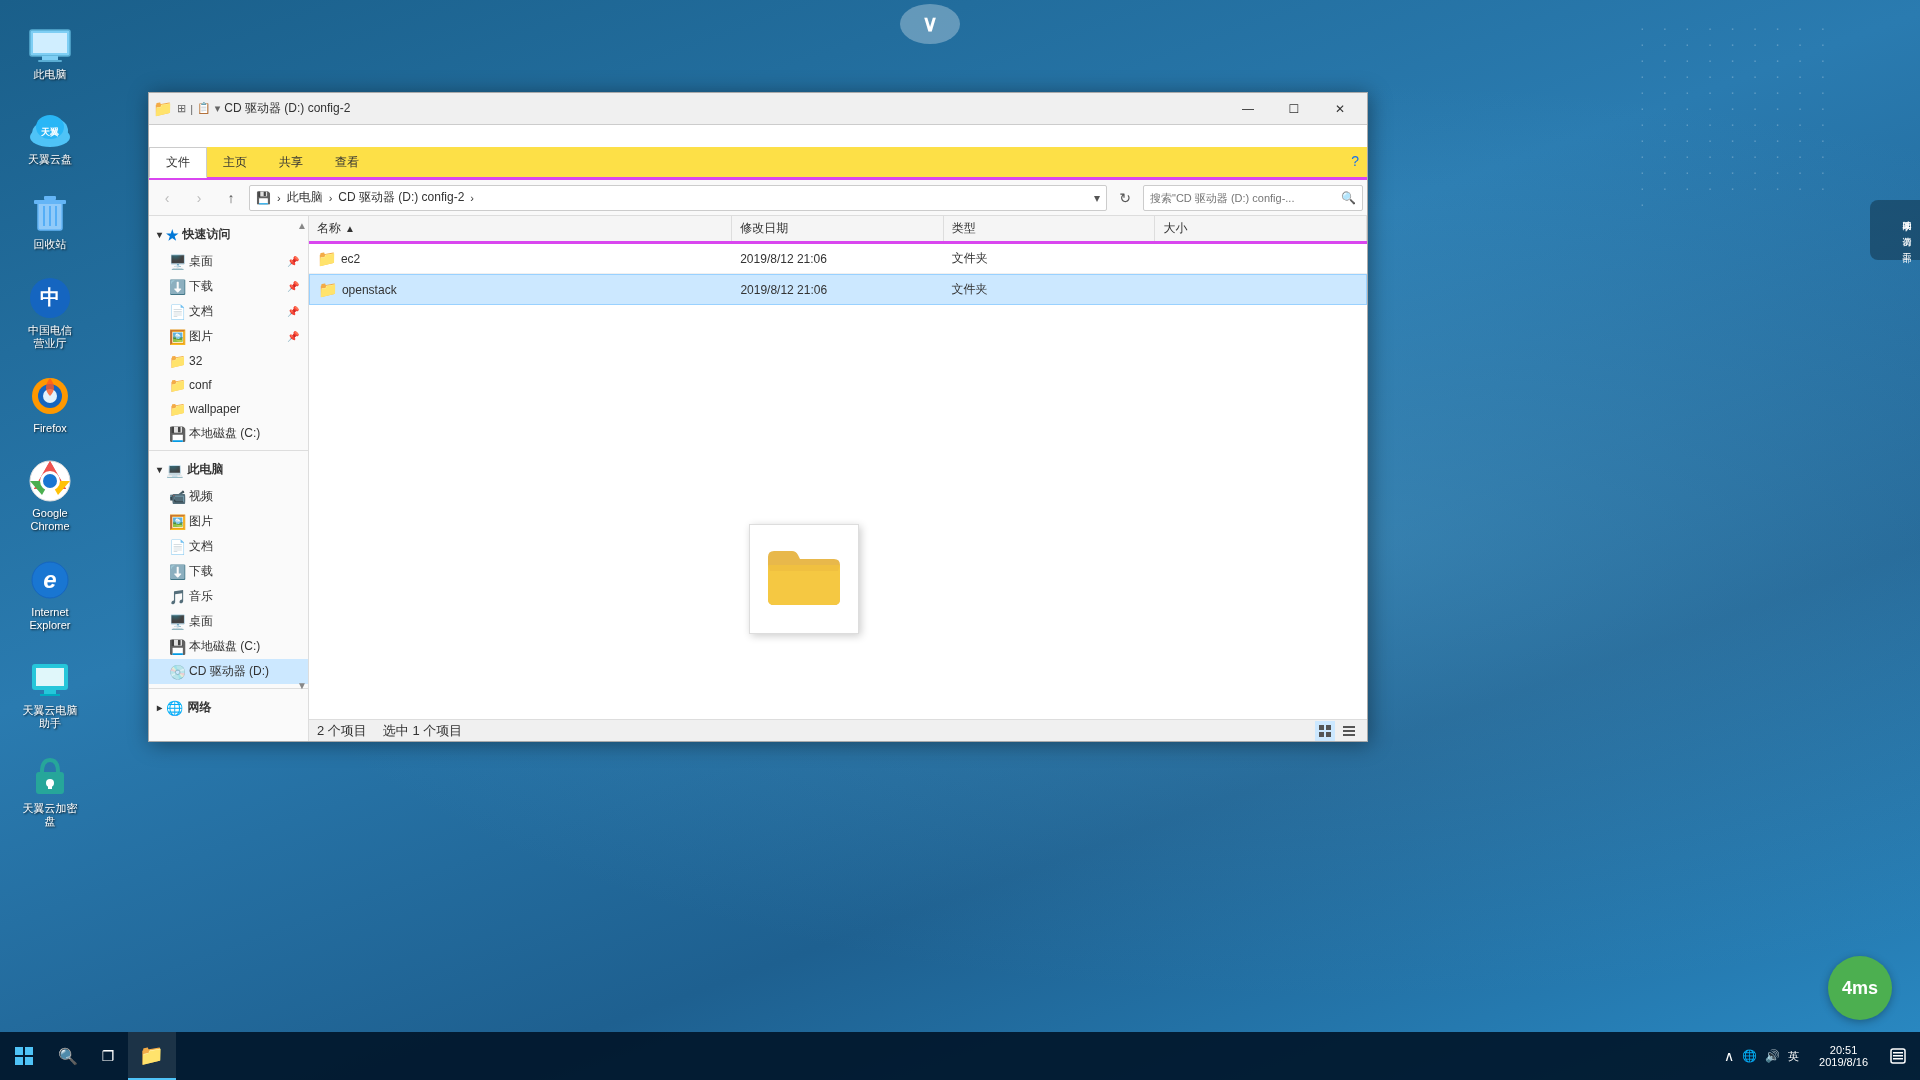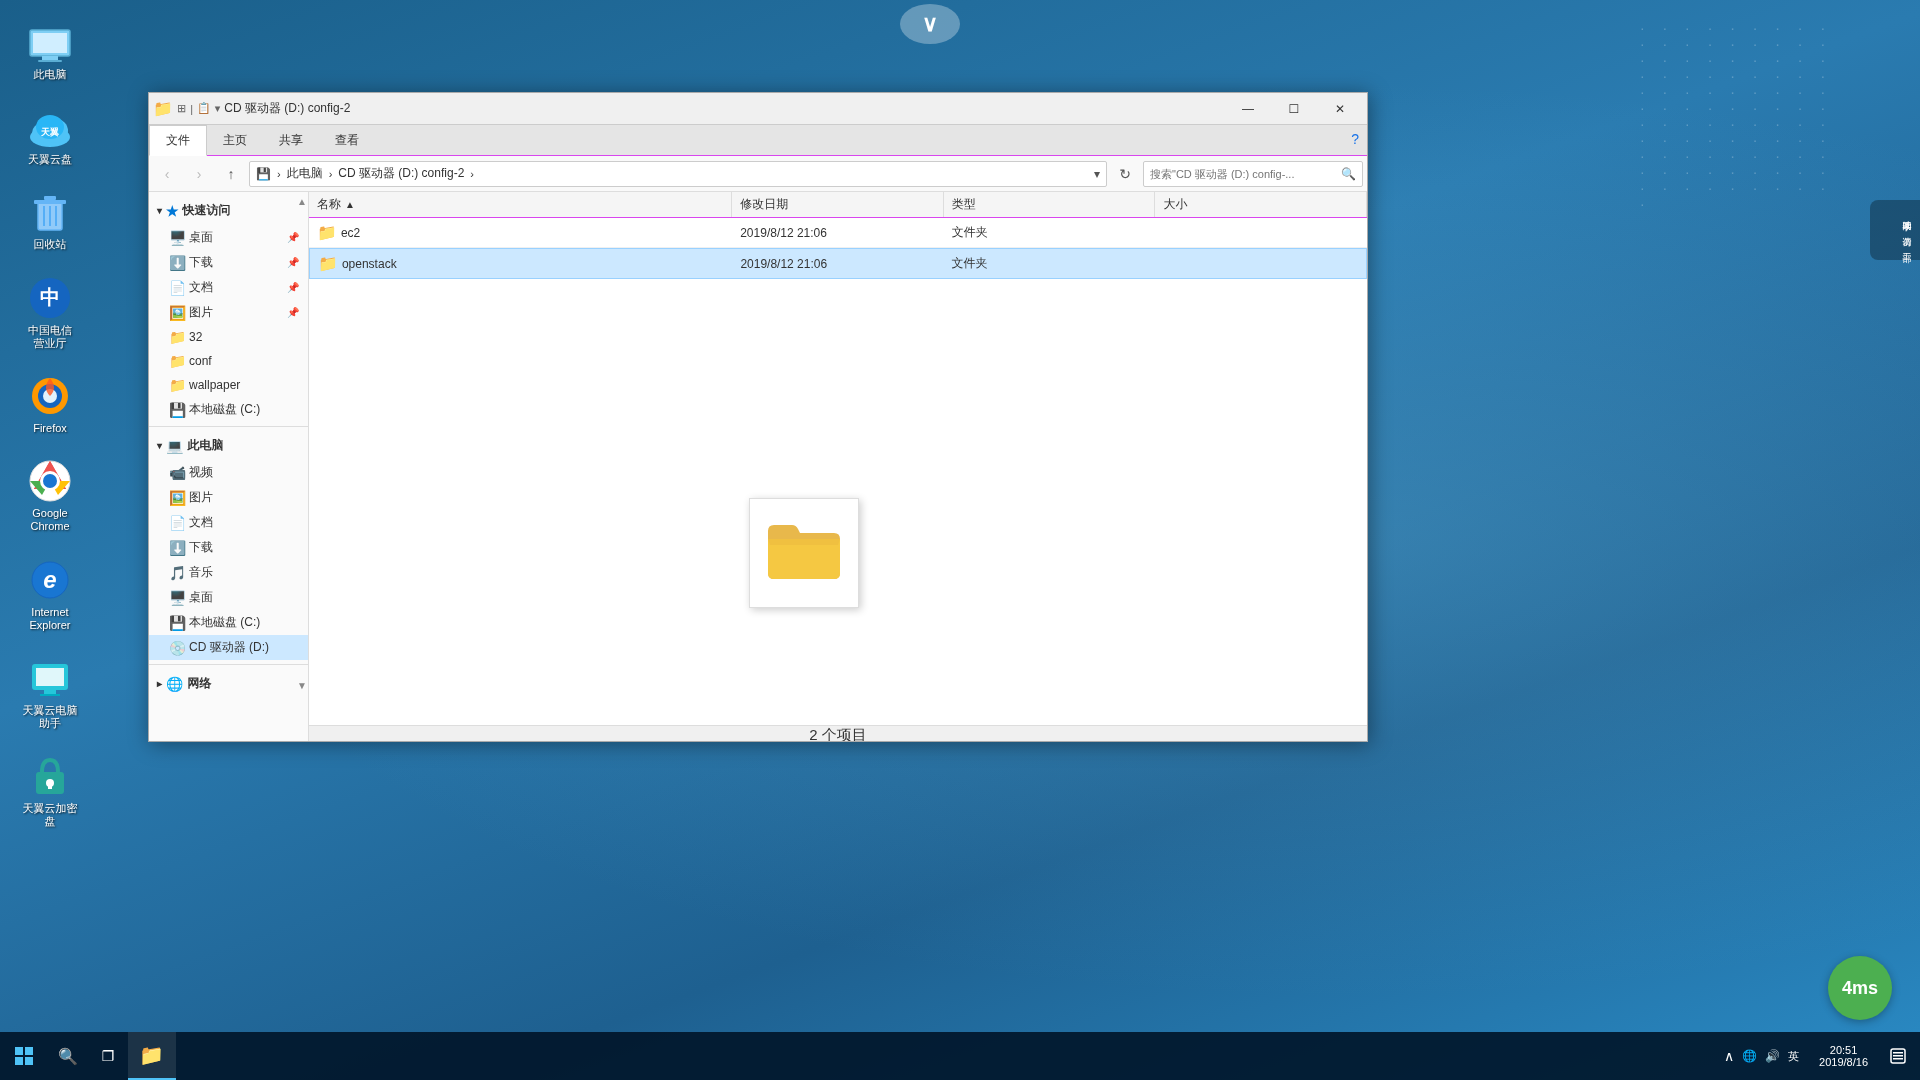--- a/index.html
+++ b/index.html
@@ -262,22 +262,23 @@
       align-items: center;
       justify-content: center;
       cursor: pointer;
       font-size: 12px;
       color: #333;
     }
 
     
     .ribbon-tabs {
       display: flex;
-      background: #e5e5e5;
-      border-bottom: 1px solid #d946ef;
+      background: #fde047;
+      border-bottom: 3px solid #d946ef;
+      margin-top: 22px;
     }
 
     .ribbon-tab {
       padding: 6px 16px;
       font-size: 12px;
       cursor: pointer;
       color: #333;
       border: none;
       background: none;
     }
@@ -444,21 +445,21 @@
     .file-list-area {
       flex: 1;
       display: flex;
       flex-direction: column;
       overflow: hidden;
     }
 
     .file-list-header {
       display: grid;
       grid-template-columns: 2fr 1fr 1fr 1fr;
-      border-bottom: 1px solid #d946ef;
+      border-bottom: 3px solid #d946ef;
       background: #f5f5f5;
     }
 
     .file-list-col {
       padding: 4px 8px;
       font-size: 12px;
       color: #333;
       border-right: 1px solid #ddd;
       cursor: pointer;
       display: flex;
@@ -515,30 +516,29 @@
       color: #e8b84b;
     }
 
     
     .sidebar::-webkit-scrollbar { width: 8px; }
     .sidebar::-webkit-scrollbar-track { background: #f0f0f0; }
     .sidebar::-webkit-scrollbar-thumb { background: #ccc; border-radius: 4px; }
 
     
     .status-bar {
-      height: 16px;
+      height: 22px;
       background: #f0f0f0;
       border-top: 1px solid #ddd;
       display: flex;
       align-items: center;
       padding: 0 8px;
-      font-size: 15px;
+      font-size: 13px;
       color: #333;
       gap: 16px;
-      flex-direction: column;
     }
 
     .status-bar-right {
       margin-left: auto;
       display: flex;
       align-items: center;
       gap: 4px;
     }
 
     .view-btn {

